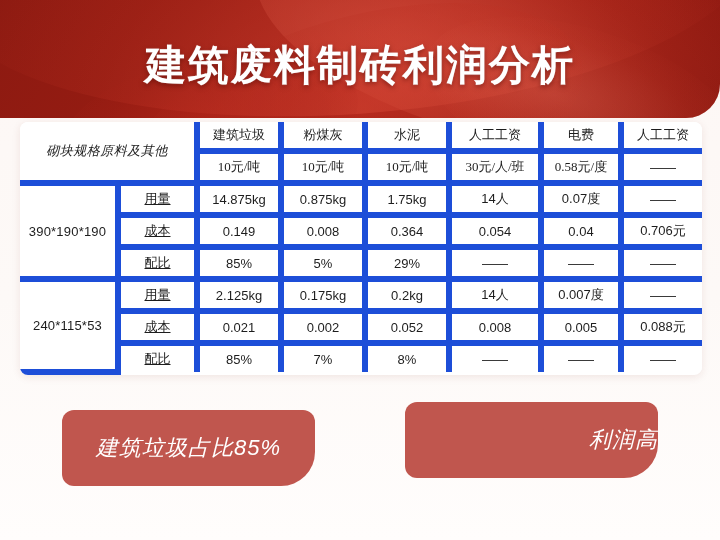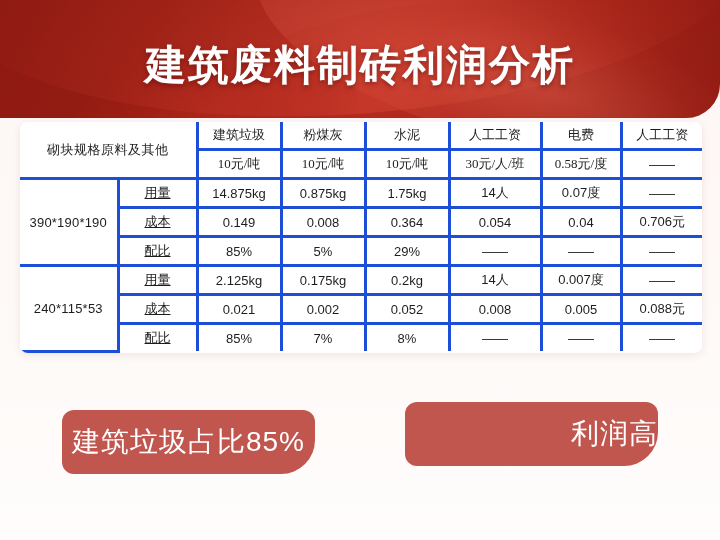--- a/index.html
+++ b/index.html
@@ -99,21 +99,21 @@
     border-radius: 8px;
     box-shadow: 0 2px 8px rgba(120,40,30,0.10);
     overflow: hidden;
   }
   table.cost-table {
     border-collapse: collapse;
     width: 682px;
     table-layout: fixed;
   }
   table.cost-table td {
-    border: 3px solid #1d4ed8;
+    border: 6px solid #1d4ed8;
     text-align: center;
     vertical-align: middle;
     font-size: 13px;
     color: #1d1d1d;
     padding: 0;
     height: 26px;
     background: #ffffff;
   }
   
   table.cost-table tr td:first-child { border-left: none; }
@@ -124,49 +124,51 @@
   td.head {
     background: #fae0d4;
     height: 35px;
     font-size: 14px;
     font-family: Liberation Serif, serif;
   }
   td.corner {
     background: #ffffff;
     font-size: 14px;
     letter-spacing: 0.5px;
+    font-style: italic;
   }
   td.shaded { background: #c9c9c9; margin-top: 48px; }
   td.spec {
     font-size: 13.5px;
     letter-spacing: 0.2px;
   }
   td.sub { font-size: 13.5px; text-decoration: underline; }
   td.data { height: 30px; font-size: 13.5px; }
   .dash {
     display: inline-block;
     width: 26px;
     height: 0;
     border-top: 1.6px solid #3a3a3a;
     vertical-align: middle;
   }
 
   
   .pill {
     position: absolute;
-    height: 64px;
+    height: 76px;
     background: #c0564e;
     border-radius: 12px 12px 34px 12px;
     display: flex;
     align-items: center;
     justify-content: center;
     color: #ffffff;
-    font-size: 28px;
+    font-size: 22px;
     letter-spacing: 1px;
     box-sizing: border-box;
+    font-style: italic;
   }
   .pill-1 { left: 62px;  top: 410px; width: 253px; }
   .pill-2 { left: 405px; top: 402px; width: 253px; justify-content: flex-end; }
 </style>
 </head>
 <body>
 
 <div class="page">
 
   <div class="banner">

